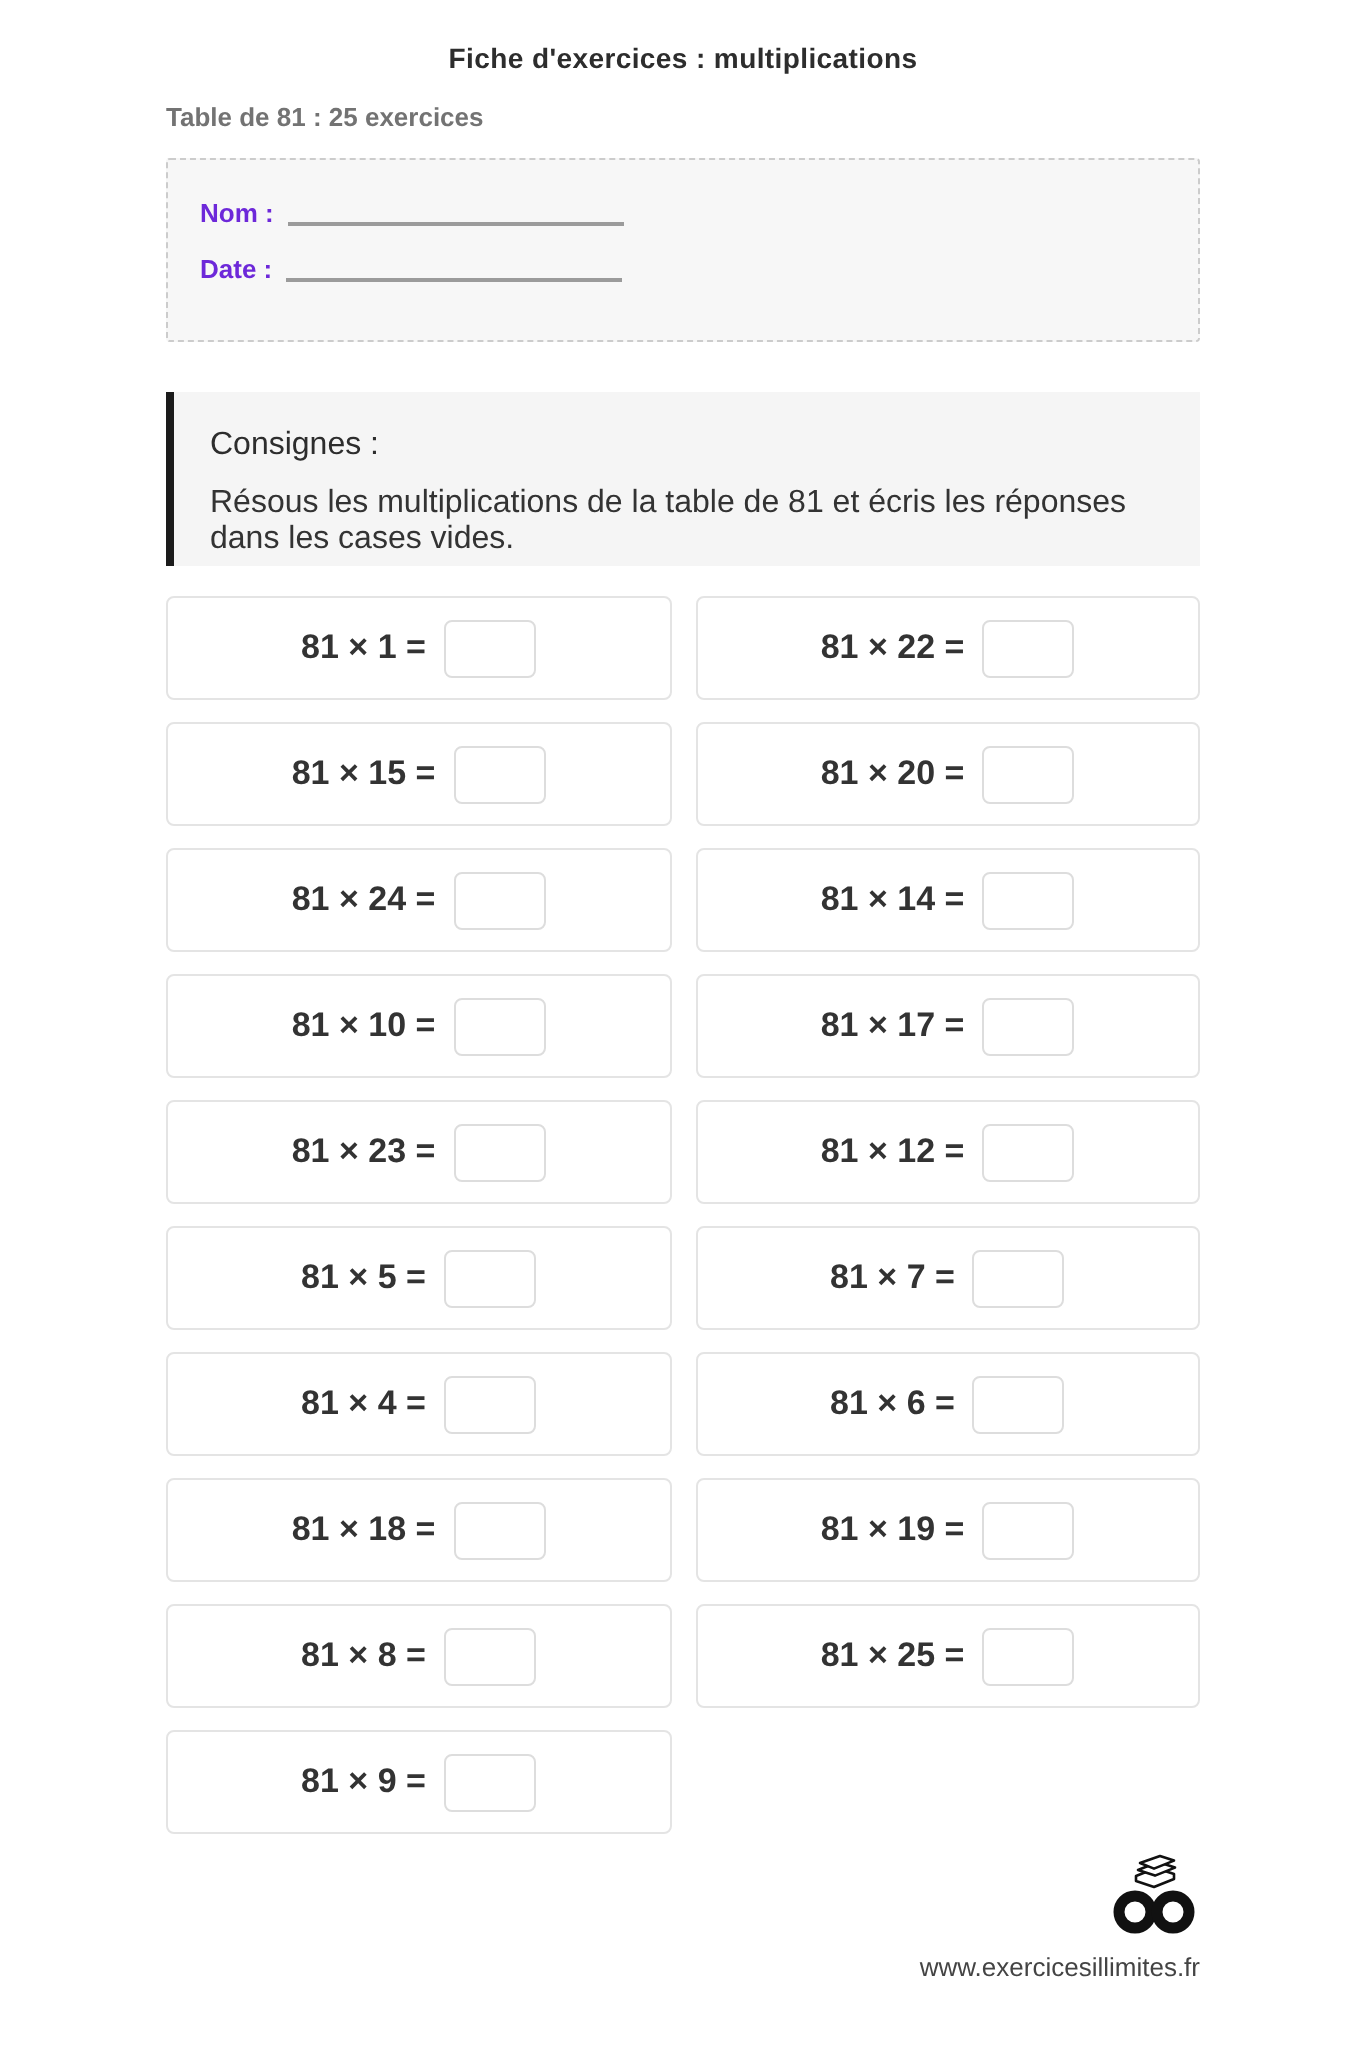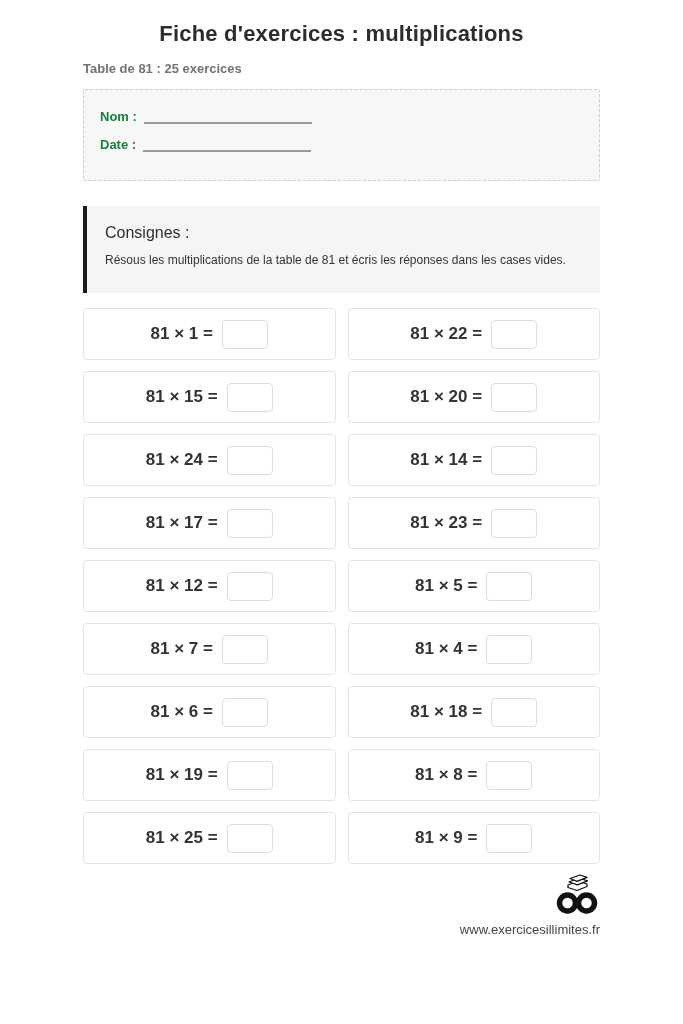--- a/index.html
+++ b/index.html
@@ -11,21 +11,21 @@
     font-family: "Liberation Sans", sans-serif;
     color: #333;
   }
   .page { width: 683px; height: 1024px; overflow: hidden; }
   .container { width: 517px; margin: 0 auto; }
 
   .title {
     margin: 0;
     padding-top: 21px;
     text-align: center;
-    font-size: 22px;
+    font-size: 14px;
     font-weight: bold;
     color: #2d2d2d;
     letter-spacing: 0.2px;
   }
   .subtitle {
     margin: 14px 0 0 0;
     text-align: left;
     font-size: 13px;
     font-weight: bold;
     color: #737373;
@@ -35,24 +35,24 @@
     margin-top: 13px;
     background: #f7f7f7;
     border: 1px dashed #cccccc;
     border-radius: 2px;
     padding: 19px 16px 13px 16px;
     height: 92px;
   }
   .id-row {
     font-size: 13px;
     font-weight: bold;
-    color: #15803d;
+    color: #6d28d9;
     margin-bottom: 13px;
     display: flex;
-    align-items: flex-end;
+    align-items: center;
   }
   .write-line {
     display: inline-block;
     width: 168px;
     border-bottom: 2px solid #9b9b9b;
     height: 13px;
     margin-left: 7px;
   }
 
   .consignes {
@@ -63,21 +63,21 @@
     height: 87px;
   }
   .consignes-heading {
     margin: 0;
     font-size: 16px;
     font-weight: normal;
     color: #2d2d2d;
   }
   .consignes-text {
     margin: 11px 0 0 0;
-    font-size: 12px;
+    font-size: 16px;
     color: #333333;
   }
 
   .grid {
     margin-top: 15px;
     display: grid;
     grid-template-columns: 1fr 1fr;
     column-gap: 12px;
     row-gap: 11px;
   }
@@ -171,20 +171,24 @@
   <div class="card">
     <span class="exercise-label">81 × 24 =</span>
     <input class="answer-input" type="text" style="">
   </div>
 
   <div class="card">
     <span class="exercise-label">81 × 14 =</span>
     <input class="answer-input" type="text" style="">
   </div>
 
+  <div class="card">
+    <span class="exercise-label">81 × 10 =</span>
+    <input class="answer-input" type="text" style="">
+  </div>
 
   <div class="card">
     <span class="exercise-label">81 × 17 =</span>
     <input class="answer-input" type="text" style="">
   </div>
 
   <div class="card">
     <span class="exercise-label">81 × 23 =</span>
     <input class="answer-input" type="text" style="">
   </div>

